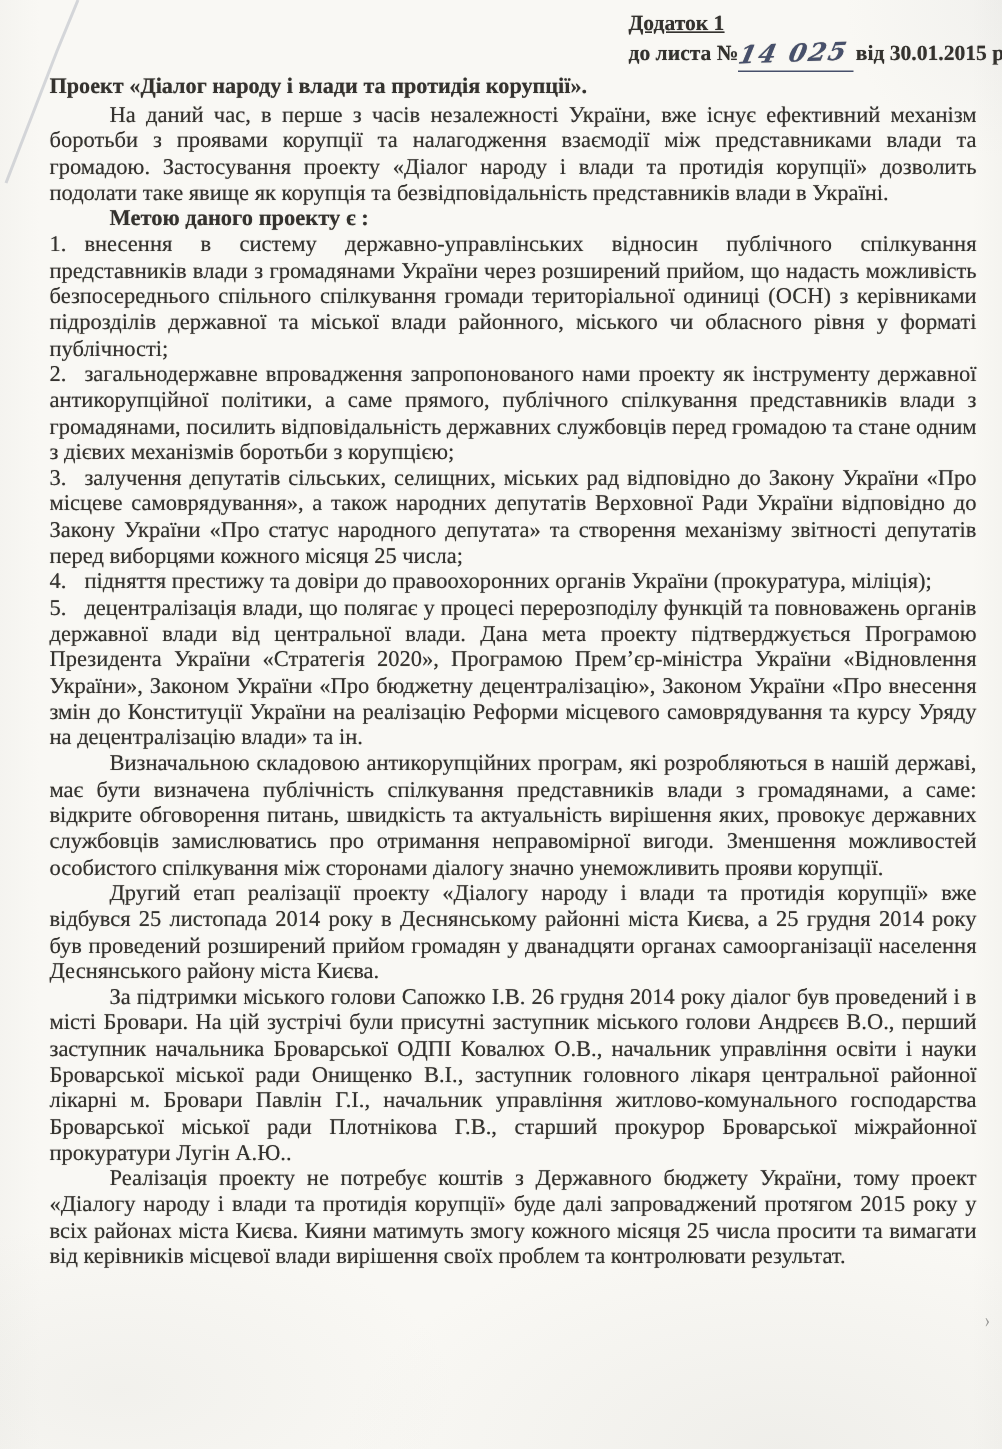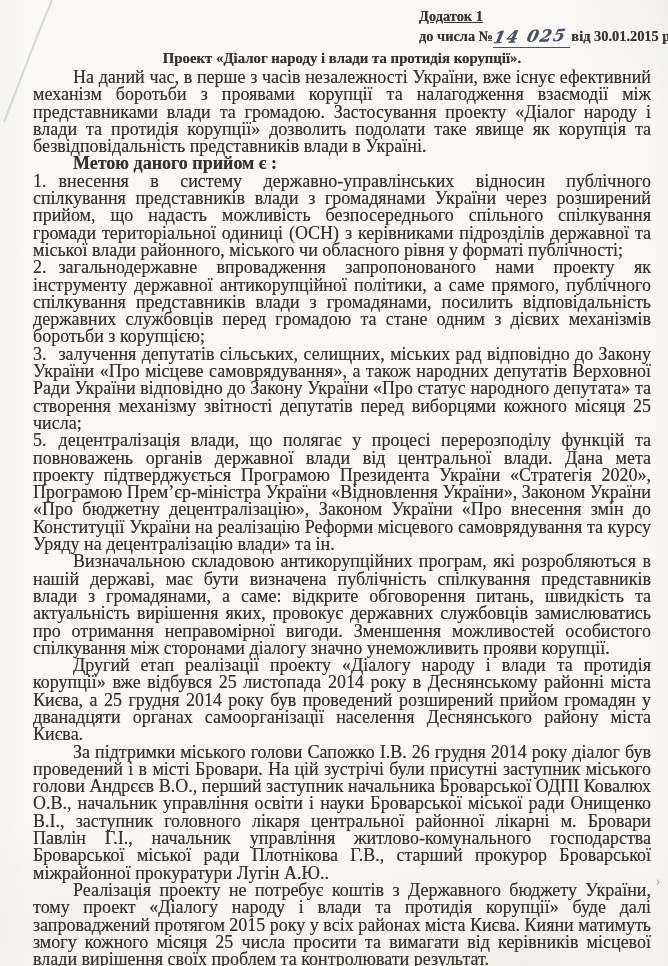--- a/index.html
+++ b/index.html
@@ -14,39 +14,39 @@
     font-family:"Liberation Serif", serif;
   }
   .page { position:relative; width:668px; height:966px; }
   .doc {
     position:absolute; inset:0;
     padding:7px 17px 0 33px;
     color:#34322e;
     text-shadow:0 0 0.55px rgba(52,50,46,0.6);
     border-radius:18px;
   }
-  p { margin:0; text-align:justify; font-size:18px; line-height:17.3px; }
+  p { margin:0; text-align:justify; font-size:15px; line-height:17.3px; }
   .indent { text-indent:40px; }
   .doc-header {
     margin-left:386px; font-weight:bold; font-size:14.4px; line-height:19.5px;
     text-align:left;
   }
   .appendix-text { text-decoration:underline; }
   .letter-line { white-space:nowrap; font-weight:bold; }
   .hw-slot {
     display:inline-block; border-bottom:1.4px solid #47506b;
     padding:0 4px 0 1px; margin-right:1px; transform:translateY(1px);
   }
   .hw {
     display:inline-block; font-style:italic; color:#47506b;
     font-family:"DejaVu Serif", serif; font-size:16.5px; line-height:13px;
     letter-spacing:1.5px; transform:skewX(-14deg) rotate(-2deg);
   }
   .title {
-    text-align:center; font-weight:bold; font-size:14.8px;
+    text-align:left; font-weight:bold; font-size:14.8px;
     line-height:19px; margin:2px 0 1px 0; text-indent:0;
   }
   .goal-heading { font-weight:bold; text-indent:40px; }
   .num { margin-right:12px; }
   .crease { position:absolute; left:0; top:0; pointer-events:none; }
   .speck {
     position:absolute; right:8px; top:876px; color:#9a9a98;
     font-size:11px; line-height:11px; transform:scaleY(1.3);
   }
 </style>
@@ -61,33 +61,34 @@
 
   <span class="speck">›</span>
 
   <div class="doc">
 
     <div class="doc-header">
       <div>
         <span class="appendix-text">Додаток 1</span>
       </div>
       <div class="letter-line">
-        <span>до числа №</span><span class="hw-slot"><span class="hw">14 025</span></span><span>від 30.01.2015 р.</span>
+        <span>до листа №</span><span class="hw-slot"><span class="hw">14 025</span></span><span>від 30.01.2015 р.</span>
       </div>
     </div>
 
     <p class="title">Проект «Діалог народу і влади та протидія корупції».</p>
 
     <p class="indent">На даний час, в перше з часів незалежності України, вже існує ефективний механізм боротьби з проявами корупції та налагодження взаємодії між представниками влади та громадою. Застосування проекту «Діалог народу і влади та протидія корупції» дозволить подолати таке явище як корупція та безвідповідальність представників влади в Україні.</p>
 
-    <p class="goal-heading">Метою даного прийом є :</p>
+    <p class="goal-heading">Метою даного проекту є :</p>
 
     <p><span class="num">1.</span><span>внесення в систему державно-управлінських відносин публічного спілкування представників влади з громадянами України через розширений прийом, що надасть можливість безпосереднього спільного спілкування громади територіальної одиниці (ОСН) з керівниками підрозділів державної та міської влади районного, міського чи обласного рівня у форматі публічності;</span></p>
     <p><span class="num">2.</span><span>загальнодержавне впровадження запропонованого нами проекту як інструменту державної антикорупційної політики, а саме прямого, публічного спілкування представників влади з громадянами, посилить відповідальність державних службовців перед громадою та стане одним з дієвих механізмів боротьби з корупцією;</span></p>
     <p><span class="num">3.</span><span>залучення депутатів сільських, селищних, міських рад відповідно до Закону України «Про місцеве самоврядування», а також народних депутатів Верховної Ради України відповідно до Закону України «Про статус народного депутата» та створення механізму звітності депутатів перед виборцями кожного місяця 25 числа;</span></p>
+    <p><span class="num">4.</span><span>підняття престижу та довіри до правоохоронних органів України (прокуратура, міліція);</span></p>
     <p><span class="num">5.</span><span>децентралізація влади, що полягає у процесі перерозподілу функцій та повноважень органів державної влади від центральної влади. Дана мета проекту підтверджується Програмою Президента України «Стратегія 2020», Програмою Прем’єр-міністра України «Відновлення України», Законом України «Про бюджетну децентралізацію», Законом України «Про внесення змін до Конституції України на реалізацію Реформи місцевого самоврядування та курсу Уряду на децентралізацію влади» та ін.</span></p>
 
     <p class="indent">Визначальною складовою антикорупційних програм, які розробляються в нашій державі, має бути визначена публічність спілкування представників влади з громадянами, а саме: відкрите обговорення питань, швидкість та актуальність вирішення яких, провокує державних службовців замислюватись про отримання неправомірної вигоди. Зменшення можливостей особистого спілкування між сторонами діалогу значно унеможливить прояви корупції.</p>
     <p class="indent">Другий етап реалізації проекту «Діалогу народу і влади та протидія корупції» вже відбувся 25 листопада 2014 року в Деснянському районні міста Києва, а 25 грудня 2014 року був проведений розширений прийом громадян у дванадцяти органах самоорганізації населення Деснянського району міста Києва.</p>
     <p class="indent">За підтримки міського голови Сапожко І.В. 26 грудня 2014 року діалог був проведений і в місті Бровари. На цій зустрічі були присутні заступник міського голови Андрєєв В.О., перший заступник начальника Броварської ОДПІ Ковалюх О.В., начальник управління освіти і науки Броварської міської ради Онищенко В.І., заступник головного лікаря центральної районної лікарні м. Бровари Павлін Г.І., начальник управління житлово-комунального господарства Броварської міської ради Плотнікова Г.В., старший прокурор Броварської міжрайонної прокуратури Лугін А.Ю..</p>
     <p class="indent">Реалізація проекту не потребує коштів з Державного бюджету України, тому проект «Діалогу народу і влади та протидія корупції» буде далі запроваджений протягом 2015 року у всіх районах міста Києва. Кияни матимуть змогу кожного місяця 25 числа просити та вимагати від керівників місцевої влади вирішення своїх проблем та контролювати результат.</p>
 
   </div>
 </div>
 

